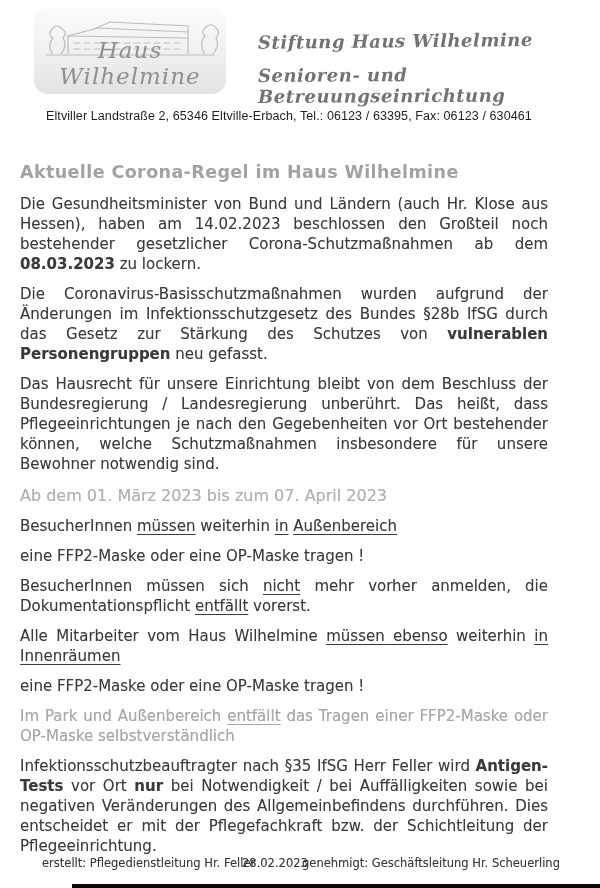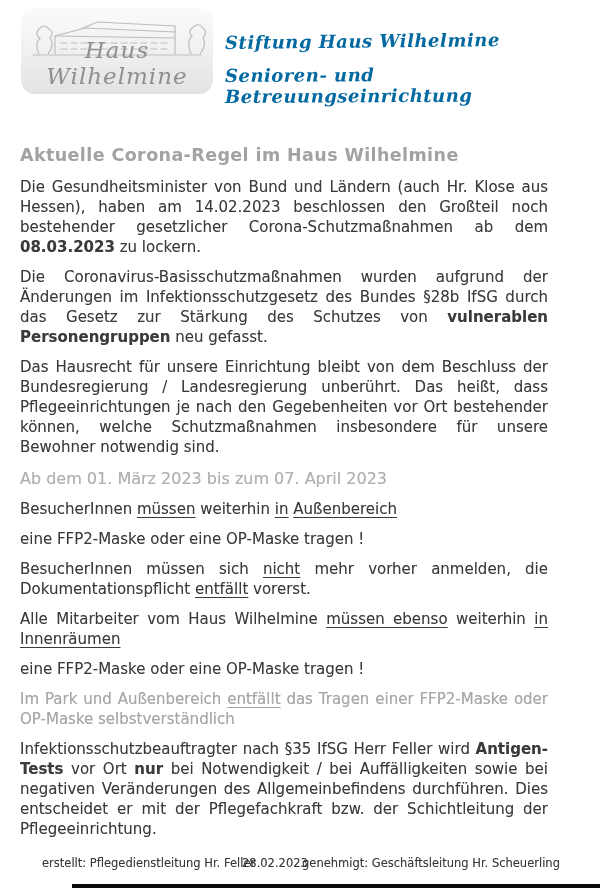--- a/index.html
+++ b/index.html
@@ -6,33 +6,33 @@
   html, body { width: 600px; height: 888px; }
   body {
     background: #ffffff;
     font-family: "DejaVu Sans", sans-serif;
     position: relative;
     overflow: hidden;
   }
   .page { width: 600px; height: 888px; position: relative; background: #fff; }
 
   
-  .letterhead { display: flex; align-items: flex-start; padding: 8px 0 0 21px; }
+  .letterhead { display: flex; align-items: flex-start; padding: 8px 0 0 34px; gap: 20px; }
   .logo-box {
     width: 192px; height: 86px; border-radius: 14px;
     background: linear-gradient(180deg, #fbfbfb 0%, #efefef 55%, #e2e2e2 100%);
     position: relative; flex: 0 0 auto;
   }
   .logo-sketch { position: absolute; top: 5px; left: 6px; }
   .logo-script {
     position: absolute; bottom: 5px; width: 100%; text-align: center;
     font-family: "DejaVu Serif", serif; font-style: italic;
     font-size: 23px; color: #8f8f8f; letter-spacing: 1px;
   }
-  .org { padding: 22px 0 0 12px; font-family: "DejaVu Serif", serif; font-style: italic; font-weight: bold; color: #0369a1; }
+  .org { padding: 22px 0 0 12px; font-family: "DejaVu Serif", serif; font-style: italic; font-weight: bold; color: #737373; }
   .org-line1 { font-size: 18px; margin-bottom: 13px; transform: rotate(-0.6deg); letter-spacing: 0.5px; }
   .org-line2 { font-size: 18px; transform: rotate(-0.3deg); letter-spacing: 0.5px; }
   .address {
     font-family: "Liberation Sans", sans-serif;
     font-size: 12.5px; color: #1e1e1e; padding-left: 46px; margin-top: 3px; letter-spacing: 0.1px;
   }
 
   
   main { padding: 39px 52px 0 20px; }
   .doc-title {
@@ -79,20 +79,21 @@
         </g>
       </svg>
       <div class="logo-script">Haus Wilhelmine</div>
     </div>
     <div class="org">
       <div class="org-line1">Stiftung Haus Wilhelmine</div>
       <div class="org-line2">Senioren- und Betreuungseinrichtung</div>
     </div>
   </header>
 
+  <div class="address">Eltviller Landstraße 2, 65346 Eltville-Erbach, Tel.: 06123 / 63395, Fax: 06123 / 630461</div>
 
   <main>
     <h1 class="doc-title">Aktuelle Corona-Regel im Haus Wilhelmine</h1>
     <div>
         <p class="para body"><span>Die Gesundheitsminister von Bund und Ländern (auch Hr. Klose aus Hessen), haben am 14.02.2023 beschlossen den Großteil noch bestehender gesetzlicher Corona-Schutzmaßnahmen ab dem </span><span class="b">08.03.2023</span><span> zu lockern.</span></p>
         <p class="para body"><span>Die Coronavirus-Basisschutzmaßnahmen wurden aufgrund der Änderungen im Infektionsschutzgesetz des Bundes §28b IfSG durch das Gesetz zur Stärkung des Schutzes von </span><span class="b">vulnerablen Personengruppen</span><span> neu gefasst.</span></p>
         <p class="para body"><span>Das Hausrecht für unsere Einrichtung bleibt von dem Beschluss der Bundesregierung / Landesregierung unberührt. Das heißt, dass Pflegeeinrichtungen je nach den Gegebenheiten vor Ort bestehender können, welche Schutzmaßnahmen insbesondere für unsere Bewohner notwendig sind.</span></p>
         <p class="para gray-heading"><span>Ab dem 01. März 2023 bis zum 07. April 2023</span></p>
         <p class="para body"><span>BesucherInnen </span><span class="u">müssen</span><span> weiterhin </span><span class="u">in</span><span> </span><span class="u">Außenbereich</span></p>
         <p class="para body"><span>eine FFP2-Maske oder eine OP-Maske tragen !</span></p>

